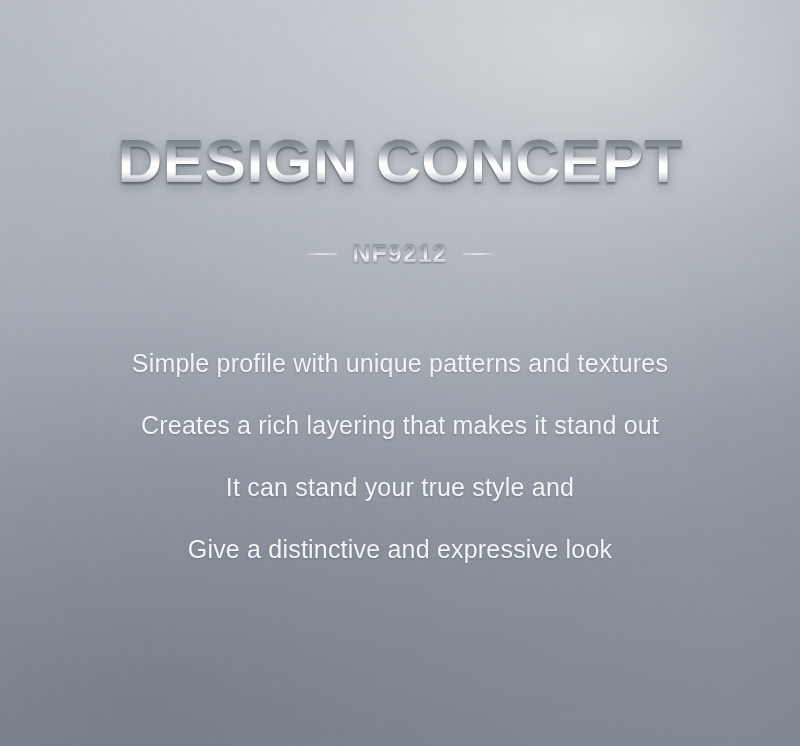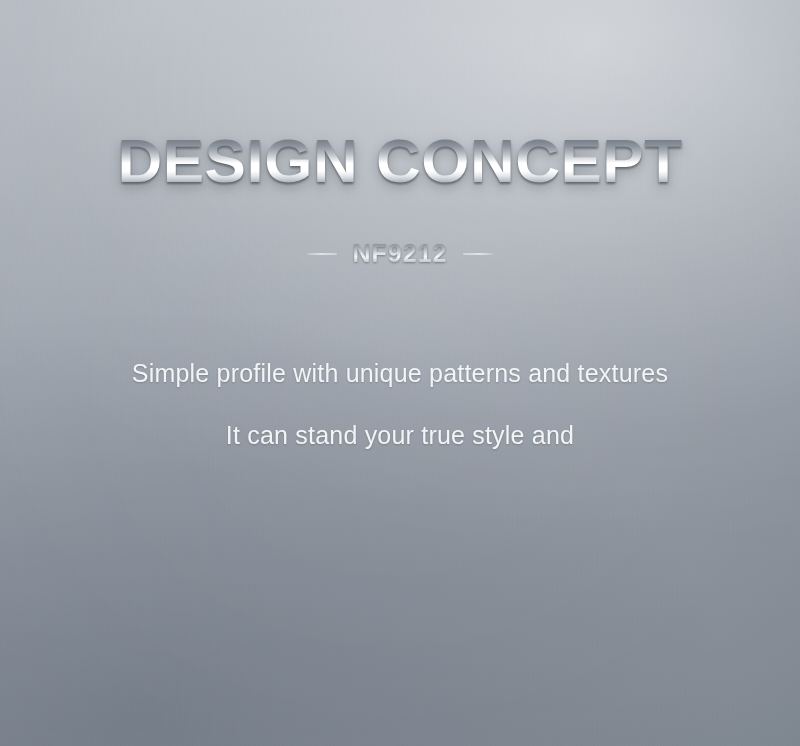--- a/index.html
+++ b/index.html
@@ -163,21 +163,21 @@
     -webkit-background-clip: text;
     background-clip: text;
     color: transparent;
     -webkit-text-fill-color: transparent;
     filter: drop-shadow(0 1px 1px rgba(45,52,62,0.45));
   }
 
   
   .body-lines {
     position: absolute;
-    top: 342px;
+    top: 332px;
     left: 0;
     width: 100%;
     text-align: center;
   }
 
   .body-line {
     font-family: "Liberation Sans", sans-serif;
     font-size: 25px;
     font-weight: normal;
     color: #f2f4f6;
@@ -206,17 +206,19 @@
     </div>
 
     <div class="subtitle-row">
       <span class="sub-rule left"></span>
       <span class="subtitle">NF9212</span>
       <span class="sub-rule right"></span>
     </div>
 
     <div class="body-lines">
       <div class="body-line">Simple profile with unique patterns and textures</div>
+      <div class="body-line">Creates a rich layering that makes it stand out</div>
       <div class="body-line">It can stand your true style and</div>
+      <div class="body-line">Give a distinctive and expressive look</div>
     </div>
 
   </div>
 </div>
 
 </body></html>

